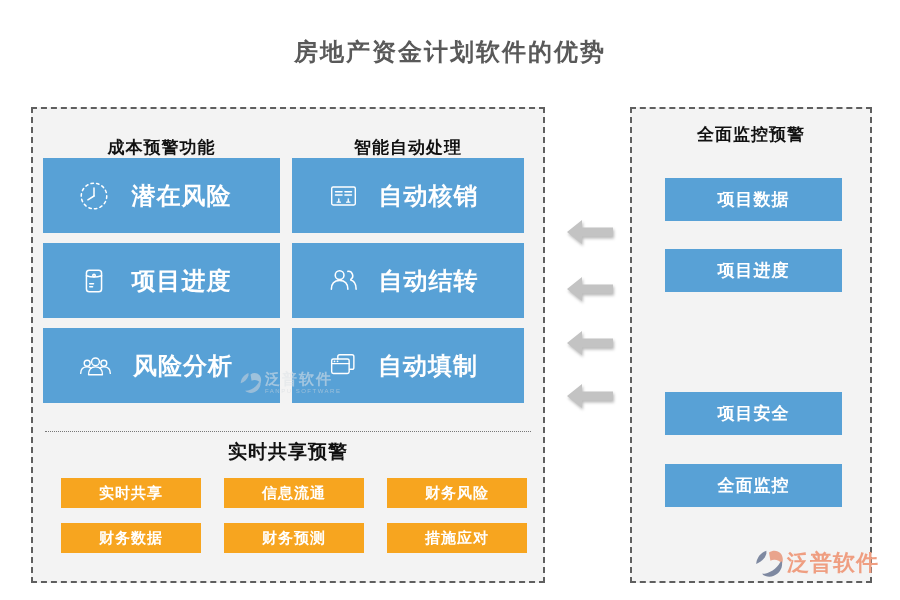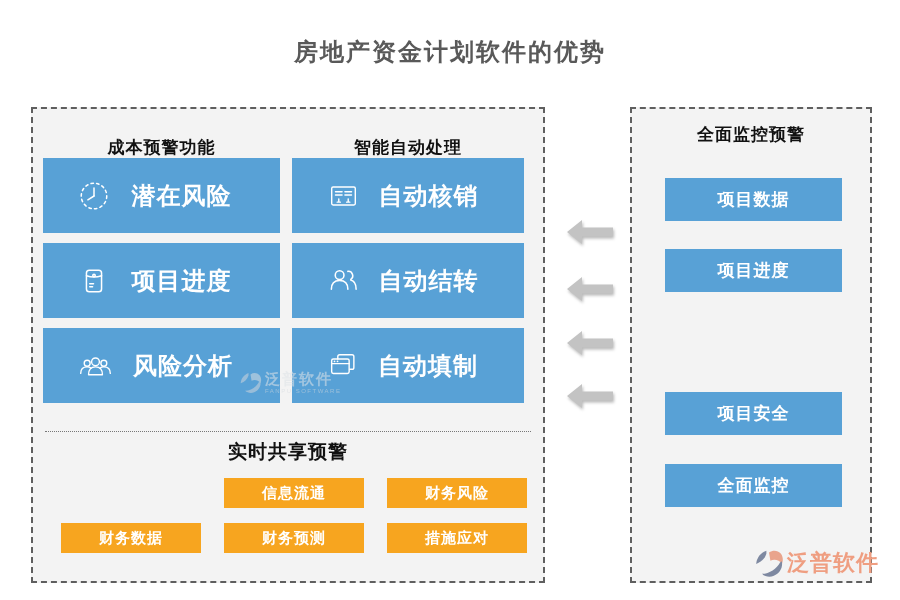--- a/index.html
+++ b/index.html
@@ -161,20 +161,21 @@
           <circle cx="9" cy="13" r=".95" fill="#fff"></circle>
           <circle cx="12.2" cy="13" r=".95" fill="#fff"></circle>
         </svg>
       </span>
       <span class="f-label">自动填制</span>
     </div>
 
     <div class="divider"></div>
     <div class="share-header">实时共享预警</div>
 
+    <div class="ob row1 colA">实时共享</div>
     <div class="ob row1 colB">信息流通</div>
     <div class="ob row1 colC">财务风险</div>
     <div class="ob row2 colB">财务预测</div>
     <div class="ob row2 colA">财务数据</div>
     <div class="ob row2 colC">措施应对</div>
   </div>
 
   <svg class="arrow a1" viewBox="0 0 46 26">
       <polygon points="0,13 15,1 15,8.5 46,8.5 46,17.5 15,17.5 15,25" style="fill:var(--arrow-gray)"></polygon>
     </svg>

